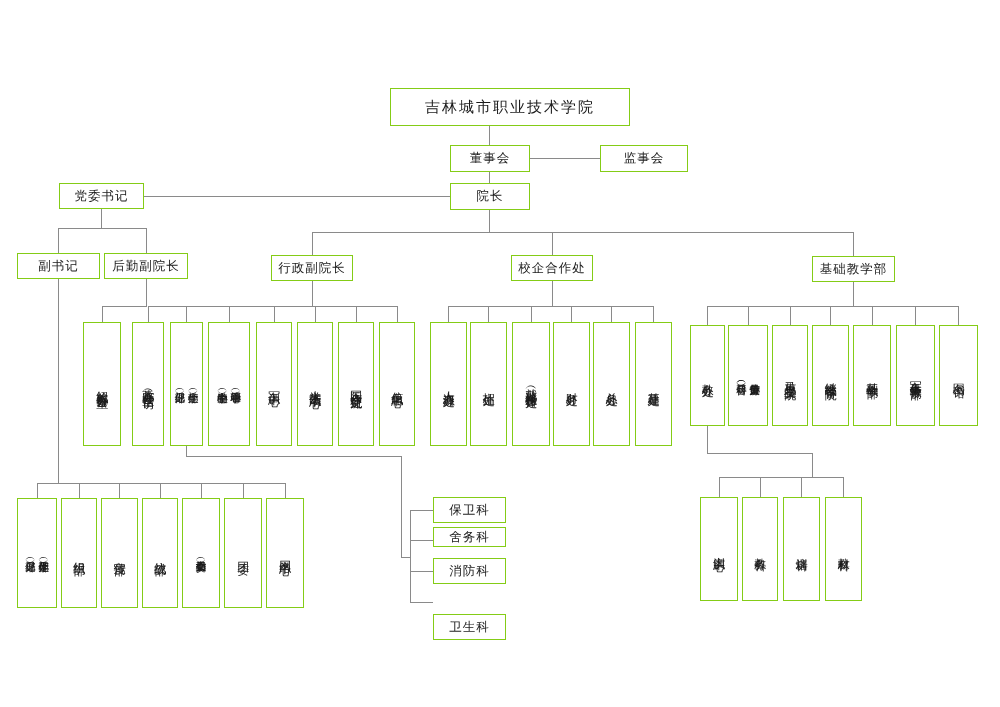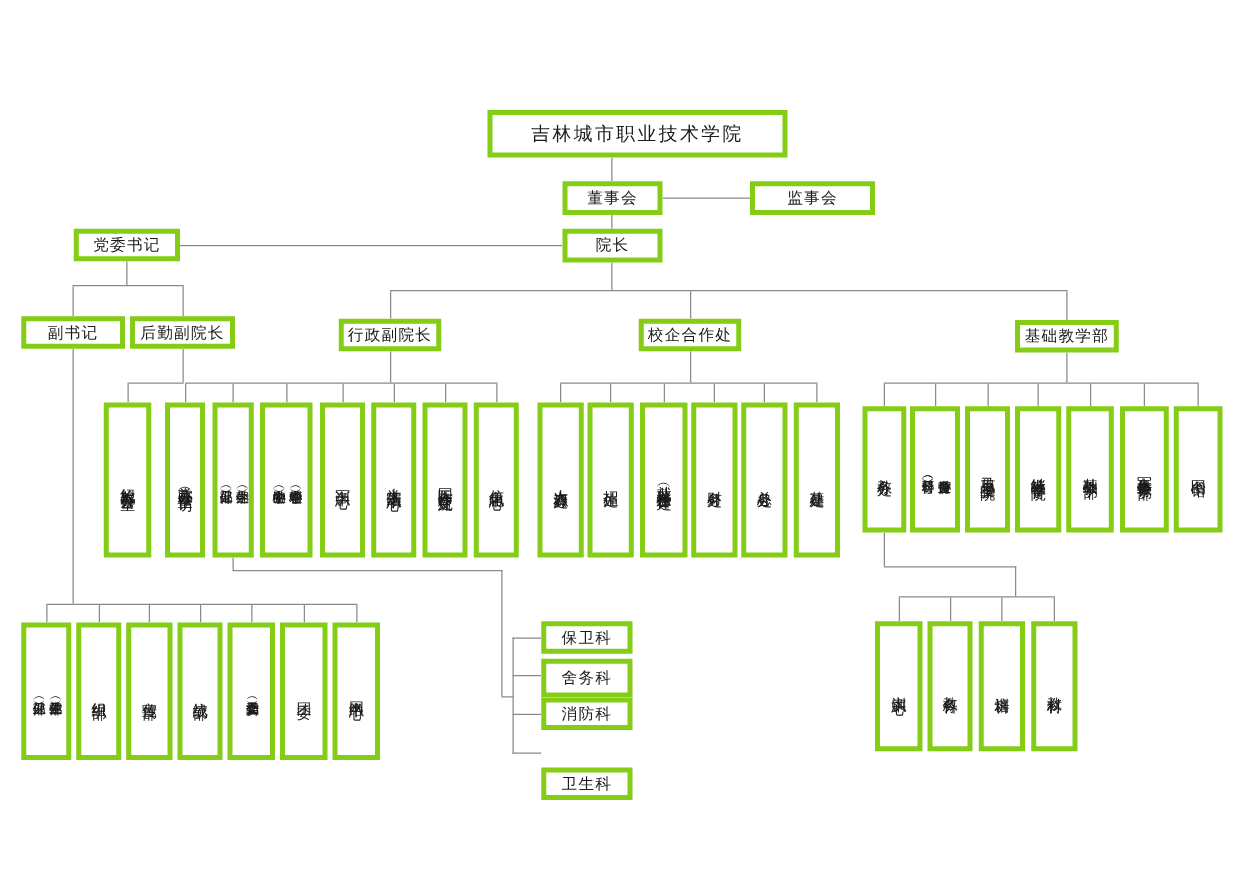--- a/index.html
+++ b/index.html
@@ -1,21 +1,21 @@
 <!DOCTYPE html>
 <html><head>
 <meta charset="utf-8">
 <style>
   html,body{margin:0;padding:0;background:#ffffff;}
   .canvas{
     position:relative;width:1000px;height:707px;background:#ffffff;overflow:hidden;
     font-family:"Liberation Sans","DejaVu Sans",sans-serif;color:#1a1a1a;
   }
   .box{
-    position:absolute;box-sizing:border-box;border:4px solid #84cc16;background:#ffffff;
+    position:absolute;box-sizing:border-box;border:1px solid #84cc16;background:#ffffff;
   }
   .hbox{display:flex;align-items:center;justify-content:center;
     font-size:12.5px;letter-spacing:1px;white-space:nowrap;text-align:center;}
   .titlebox{font-size:15px;letter-spacing:2px;}
   .vbox{display:flex;align-items:center;justify-content:center;}
   .vt{writing-mode:vertical-rl;text-orientation:mixed;text-align:center;
     font-size:12px;letter-spacing:1px;line-height:1.2;}
   .vt span{display:block;}
   .two .vt{font-size:10.5px;letter-spacing:0;line-height:1.25;}
   .ln{position:absolute;background:#8a8a8a;}
@@ -96,21 +96,21 @@
       <div class="ln" style="left: 801px; top: 478px; width: 1px; height: 19px; background: rgb(138, 138, 138);"></div>
       <div class="ln" style="left: 843px; top: 478px; width: 1px; height: 19px; background: rgb(138, 138, 138);"></div>
     </div>
 
   <div class="box hbox titlebox" style="left:390px;top:88px;width:240px;height:38px">
       <span>吉林城市职业技术学院</span>
     </div>
   <div class="box hbox" style="left:450px;top:145px;width:80px;height:27px">
       <span>董事会</span>
     </div>
-  <div class="box hbox" style="left:600px;top:145px;width:100px;height:27px">
+  <div class="box hbox" style="left:600px;top:145px;width:88px;height:27px">
       <span>监事会</span>
     </div>
   <div class="box hbox" style="left:450px;top:183px;width:80px;height:27px">
       <span>院长</span>
     </div>
   <div class="box hbox" style="left:59px;top:183px;width:85px;height:26px">
       <span>党委书记</span>
     </div>
   <div class="box hbox" style="left:17px;top:253px;width:83px;height:26px">
       <span>副书记</span>
@@ -273,21 +273,21 @@
     </div>
   <div class="box vbox" style="left:266px;top:498px;width:38px;height:110px">
       <div class="vt">
         <span>网络中心</span>
       </div>
     </div>
 
   <div class="box hbox" style="left:433px;top:497px;width:73px;height:26px">
       <span>保卫科</span>
     </div>
-  <div class="box hbox" style="left:433px;top:527px;width:73px;height:31px">
+  <div class="box hbox" style="left:433px;top:527px;width:73px;height:20px">
       <span>舍务科</span>
     </div>
   <div class="box hbox" style="left:433px;top:558px;width:73px;height:26px">
       <span>消防科</span>
     </div>
   <div class="box hbox" style="left:433px;top:614px;width:73px;height:26px">
       <span>卫生科</span>
     </div>
 
   <div class="box vbox" style="left:700px;top:497px;width:38px;height:104px">

